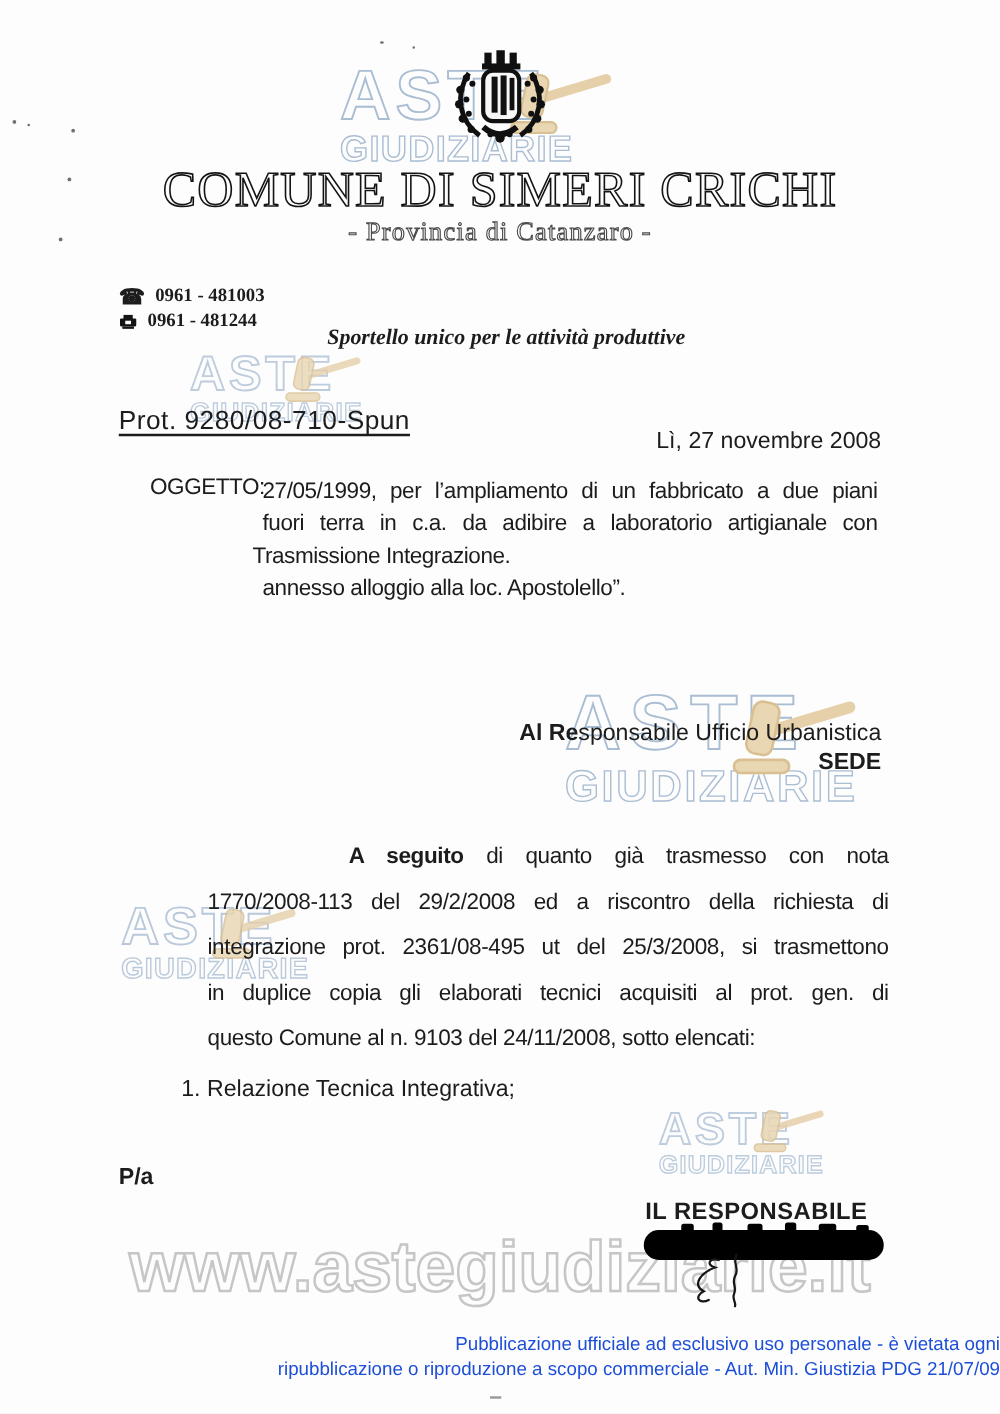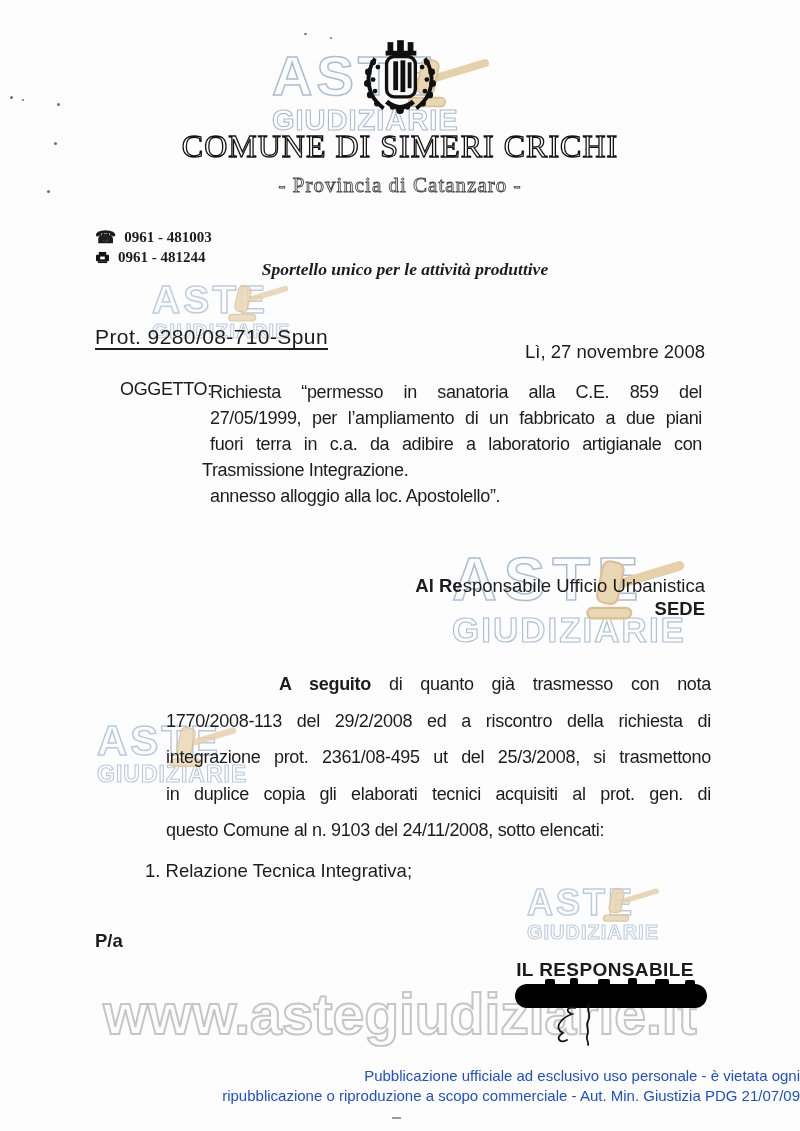--- a/index.html
+++ b/index.html
@@ -13,21 +13,21 @@
   @supports not (-webkit-text-stroke:1px #000){
     .wm-a,.wm-g{color:#b9c9dc;}
     .url-wm{color:#c9c9c9 !important;}
     .outline-title,.outline-sub{color:#2b2b2b !important;}
   }
   .gavel{position:absolute;z-index:0;}
   .url-wm{position:absolute;z-index:1;width:100%;text-align:center;font-weight:bold;
           font-family:"Liberation Sans",sans-serif;color:transparent;-webkit-text-stroke:2px #c6c6c6;
           letter-spacing:0px;line-height:1;}
   
-  .outline-title{font-family:"Liberation Serif",serif;font-size:32px;letter-spacing:1px;
+  .outline-title{font-family:"Liberation Serif",serif;font-size:40px;letter-spacing:1px;
                  color:transparent;-webkit-text-stroke:1.3px #141414;text-align:center;width:100%;z-index:2;}
   .outline-sub{font-family:"Liberation Serif",serif;font-size:21px;letter-spacing:1px;
                color:transparent;-webkit-text-stroke:0.9px #4a4a4a;text-align:center;width:100%;z-index:2;}
   .contact{font-family:"Liberation Serif",serif;font-weight:bold;font-size:15px;z-index:2;}
   .contact-row{display:flex;align-items:center;gap:8px;height:20px;}
   .sportello{width:100%;text-align:center;font-family:"Liberation Serif",serif;
              font-weight:bold;font-style:italic;font-size:17.5px;z-index:2;}
   .prot{font-size:21px;letter-spacing:0.4px;text-decoration:underline;text-decoration-thickness:2px;
         text-underline-offset:4px;z-index:2;margin-top:32px;}
   
@@ -147,21 +147,20 @@
     </g>
   </svg>
 
   <div class="abs prot" style="left:95px;top:293px;">Prot. 9280/08-710-Spun</div>
 
   <div class="abs dateline" style="top:341px;">Lì, 27 novembre 2008</div>
 
   <div class="abs subject">
     <div class="subject-label">OGGETTO:</div>
     <div class="subject-text">
-      <div class="jline">Richiesta “permesso in sanatoria alla C.E. 859 del</div>
       <div class="jline">27/05/1999, per l’ampliamento di un fabbricato a due piani</div>
       <div class="jline">fuori terra in c.a. da adibire a laboratorio artigianale con</div>
       <div class="nline" style="margin-left:-8px;">Trasmissione Integrazione.</div>
       <div class="nline">annesso alloggio alla loc. Apostolello”.</div>
     </div>
   </div>
 
   <div class="wm" style="left:452px;top:548px;">
     <span class="wm-a" style="font-size:62px;letter-spacing:7px;">ASTE</span>
     <span class="wm-g" style="font-size:35px;margin-top:2px;letter-spacing:2px;">GIUDIZIARIE</span>

